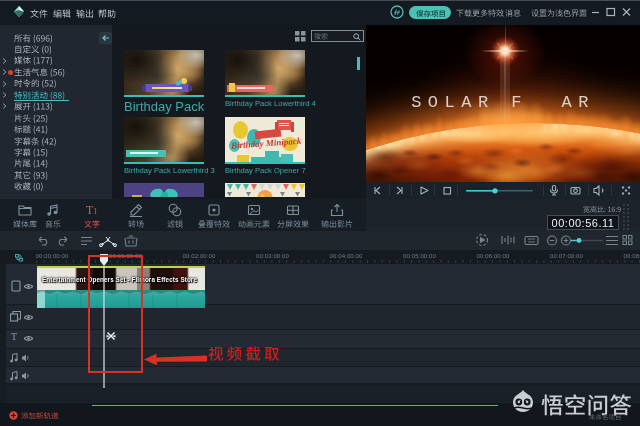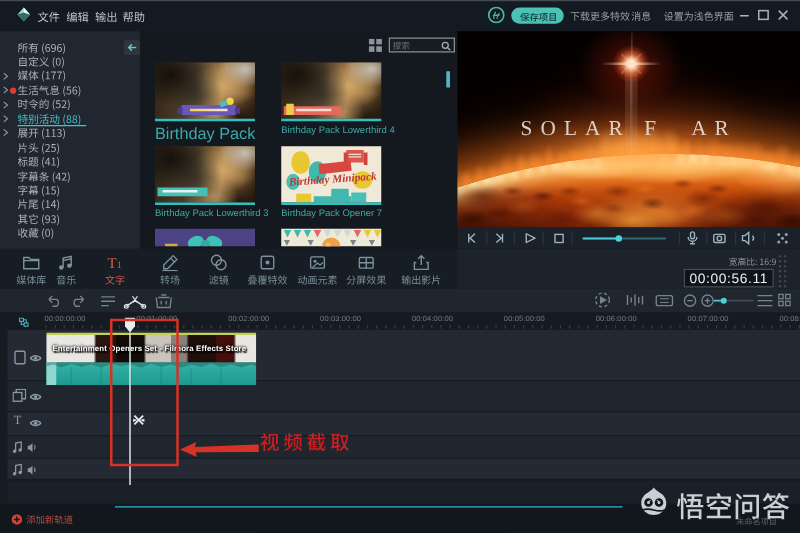--- a/index.html
+++ b/index.html
@@ -252,21 +252,21 @@
 <div class="a" style="left:134px;top:30px;width:10px;height:68px;background:linear-gradient(180deg, rgba(235,180,150,.20) 0, rgba(215,160,130,.14) 45%, rgba(235,170,130,.20) 90%, rgba(235,170,130,0))"></div>
 <div class="a" style="left:137.6px;top:20px;width:2.6px;height:80px;background:linear-gradient(180deg, rgba(255,205,175,.18) 0, rgba(255,215,185,.2) 20%, rgba(245,200,170,.14) 60%, rgba(255,200,160,.08) 100%)"></div>
 <div class="a" style="left:139px;top:0;width:1.4px;height:22px;background:linear-gradient(180deg, rgba(255,190,160,.1), rgba(255,200,170,.45))"></div>
 <svg class="a" style="left:119px;top:6px" width="40" height="40" viewBox="0 0 40 40">
 <g stroke="rgba(255,150,115,.4)" stroke-width="1.3">
           <path d="M12 12 L28 28 M28 12 L12 28"></path>
         </g>
 </svg>
 <div class="a" style="left:119px;top:6px;width:40px;height:40px;background:radial-gradient(closest-side at 50% 50%, #fffdfa 0%, #ffd9b8 17%, rgba(255,140,85,.6) 38%, rgba(225,80,35,.28) 58%, rgba(225,80,35,0) 75%)"></div>
 <div class="a" style="left:115px;top:24.8px;width:48px;height:2.4px;background:linear-gradient(90deg, rgba(255,190,150,0), rgba(255,220,190,.85) 50%, rgba(255,190,150,0))"></div>
-<div class="a" style="left:0;top:68px;width:274px;font-family:Liberation Serif, serif;font-size:17px;color:#e9e1d9;text-align:center;letter-spacing:6.5px;white-space:nowrap;opacity:.9">SOLAR F&nbsp;&nbsp;AR</div>
+<div class="a" style="left:0;top:68px;width:274px;font-family:Liberation Mono, monospace;font-size:17px;color:#e9e1d9;text-align:center;letter-spacing:6.5px;white-space:nowrap;opacity:.9">SOLAR F&nbsp;&nbsp;AR</div>
 </div>
 <div class="a" style="left:366px;top:182px;width:274px;height:17px;background:#1a212b"></div>
 <svg class="a" style="left:366px;top:182px" width="274" height="17" viewBox="0 0 274 17">
 <g stroke="#2b333d" stroke-width="1">
 <path d="M23.5 3 V14 M45.5 3 V14 M68.5 3 V14 M91.5 3 V14 M177.5 3 V14 M199.5 3 V14 M222.5 3 V14 M245.5 3 V14"></path>
 </g>
 <g fill="none" stroke="#9eb5bd" stroke-width="1.1">
 <path d="M9 5 V12 M14 5 L10 8.5 L14 12"></path>
 <path d="M36 5 V12 M31 5 L35 8.5 L31 12"></path>
 <path d="M55 5 L62 8.5 L55 12 Z" stroke-linejoin="round"></path>

